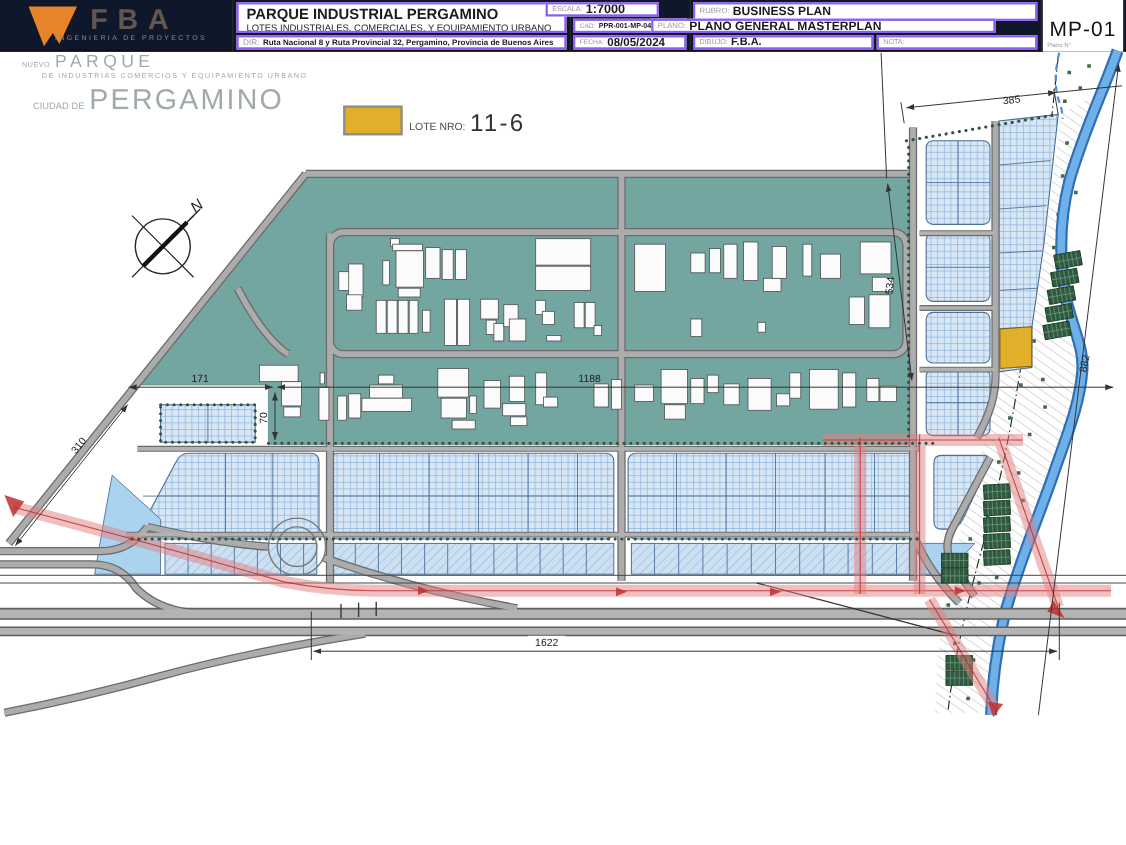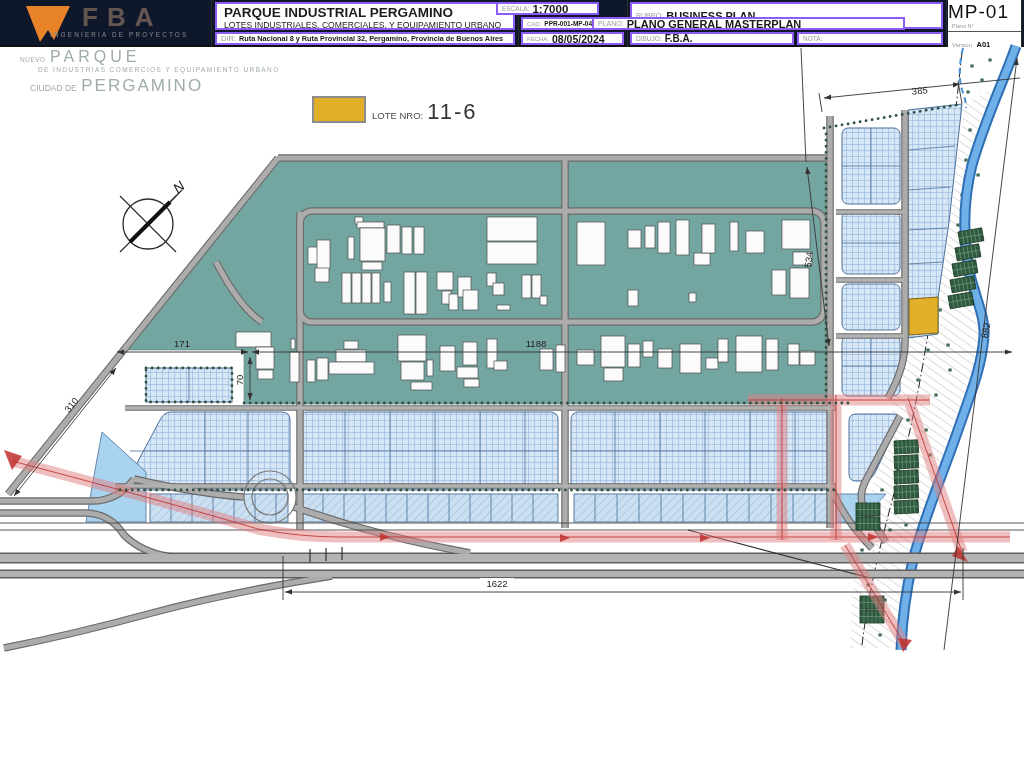--- a/index.html
+++ b/index.html
@@ -17,21 +17,21 @@
       color:#C9A47E;opacity:.45;letter-spacing:9px;}
   #logo-tag{position:absolute;left:50px;top:31px;font-size:6.3px;letter-spacing:2.2px;color:#8b8b8b;}
   #t1{font-size:13.5px;font-weight:bold;color:#1c1c1c;line-height:14px;}
   #t2{font-size:8.6px;color:#222;line-height:10px;}
   
   #hdr{position:absolute;left:20px;top:49px;color:#9FABA9;line-height:1;}
   #hdr .s{font-size:6.5px;letter-spacing:.5px;}
   #hdr .b1{font-size:16px;letter-spacing:4px;}
   #hdr .m{font-size:6.5px;letter-spacing:1.4px;margin-left:18px;display:block;margin-top:2px;}
   #hdr .s2{font-size:8.5px;margin-left:10px;}
-  #hdr .b2{font-size:17px;letter-spacing:2px;}
+  #hdr .b2{font-size:26px;letter-spacing:2px;}
   
   #legend{position:absolute;left:312px;top:96px;display:flex;align-items:flex-end;}
   #legend .sw{width:50px;height:23px;background:#E2AF2B;border:2px solid #8C8C8C;}
   #legend .ll{font-size:9.5px;color:#4a4a4a;margin:0 4px 2px 6px;}
   #legend .lv{font-size:22px;color:#333;letter-spacing:2px;margin-bottom:-2px;}
   
   #sig{position:absolute;left:6px;top:650px;width:1012px;height:112px;border:2px solid #222;
        box-sizing:border-box;background:#fff;}
   .sline{position:absolute;height:3px;background:#999;top:93px;}
   .slab{position:absolute;top:99px;font-size:10px;color:#222;text-align:center;}
@@ -82,38 +82,38 @@
     </div>
     <div class="cell" style="left:521px;top:17px;width:103px;height:13px">
       <span class="lab" style="font-size:6px">CAD:</span>
       <span class="val" style="font-size:6.5px;font-weight:bold">PPR-001-MP-0429</span>
     </div>
     <div class="cell" style="left:521px;top:32px;width:103px;height:13px">
       <span class="lab" style="font-size:6px">FECHA:</span>
       <span class="val" style="font-size:10.5px;font-weight:bold">08/05/2024</span>
     </div>
 
-    <div class="cell" style="left:630px;top:2px;width:313px;height:27px">
+    <div class="cell" style="left:630px;top:2px;width:313px;height:17px">
       <span class="lab" style="font-size:7px">RUBRO:</span>
       <span class="val" style="font-size:11px;font-weight:bold">BUSINESS PLAN</span>
     </div>
     <div class="cell" style="left:592px;top:17px;width:313px;height:13px">
       <span class="lab" style="font-size:7px">PLANO:</span>
       <span class="val" style="font-size:11px;font-weight:bold">PLANO GENERAL MASTERPLAN</span>
     </div>
     <div class="cell" style="left:630px;top:32px;width:164px;height:13px">
       <span class="lab" style="font-size:6.5px">DIBUJO:</span>
       <span class="val" style="font-size:10px;font-weight:bold">F.B.A.</span>
     </div>
     <div class="cell" style="left:797px;top:32px;width:146px;height:13px">
       <span class="lab" style="font-size:6.5px">NOTA:</span>
     </div>
 
     <div class="cell" style="left:948px;top:0;width:73px;height:47px;border:none;display:block">
-      <div style="font-size:19px;color:#111;letter-spacing:1px;margin-top:1px">MP-01</div>
+      <div style="font-size:19px;color:#111;text-align:center;letter-spacing:1px;margin-top:17px">MP-01</div>
       <div style="font-size:5.5px;color:#9a9a9a;margin-left:4px">Plano N°</div>
       <div style="border-top:1px solid #555;margin-top:2px;padding:1px 0 0 4px">
         <span style="font-size:6px;color:#9a9a9a">Version</span>
         <span style="font-size:7.5px;font-weight:bold;color:#111">A01</span>
       </div>
     </div>
   </div>
 
   <div id="hdr">
     <div>

